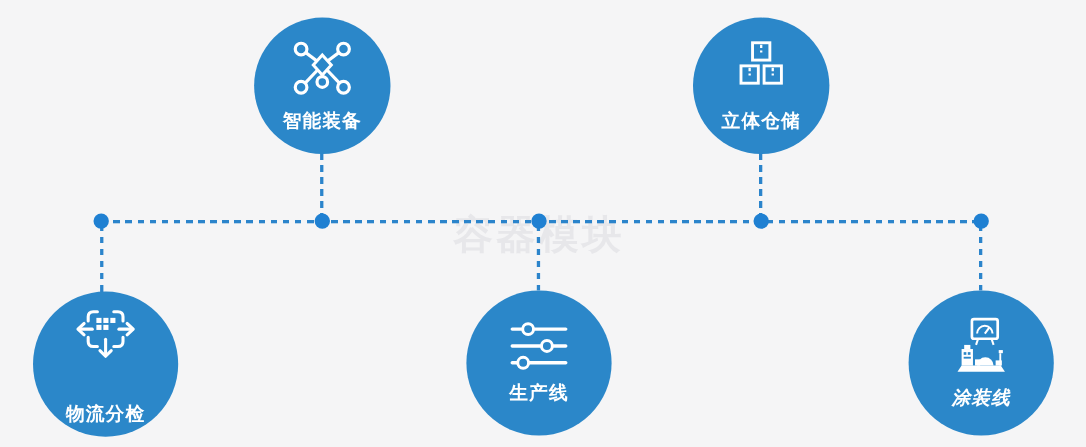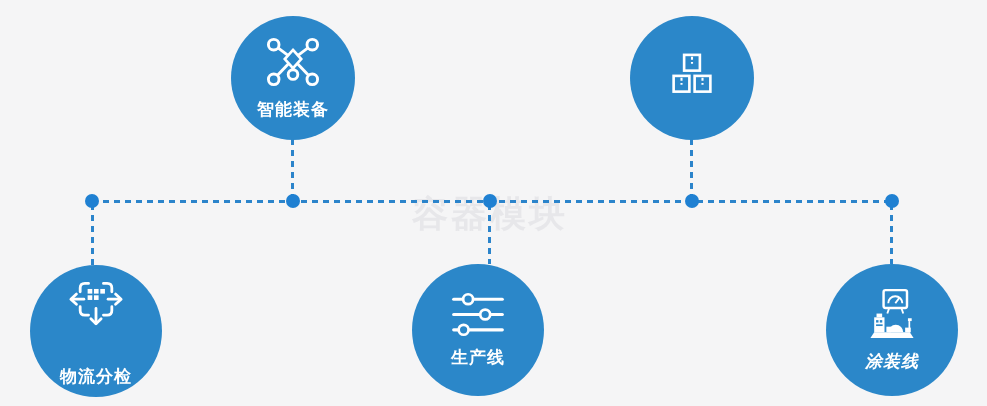--- a/index.html
+++ b/index.html
@@ -79,21 +79,21 @@
     gap: 9px;
     z-index: 2;
     cursor: pointer;
     text-align: right;
   }
   .node-top    { width: 124px; height: 124px; }
   .node-bottom { width: 132px; height: 132px; }
   .n1 { left: 231px; top: 16px; }
   .n2 { left: 630px; top: 16px; }
   .n3 { left:  30px; top: 265px; gap: 36px; }
-  .n4 { left: 412px; top: 264px; }
+  .n4 { left: 424px; top: 264px; }
   .n5 { left: 826px; top: 264px; font-style: italic; }
   .node .label {
     color: var(--label-white);
     font-size: 17px;
     font-weight: 700;
     letter-spacing: 1px;
     white-space: nowrap;
   }
   .node .icon { display: block; line-height: 0; }
 </style>
@@ -147,20 +147,21 @@
           <rect x="11" y="27" width="18" height="18"></rect>
           <rect x="35" y="27" width="18" height="18"></rect>
         </g>
         <g stroke="#fff" stroke-width="2.4" stroke-dasharray="3.5 2.5" fill="none">
           <line x1="32" y1="5" x2="32" y2="13"></line>
           <line x1="20" y1="29" x2="20" y2="37"></line>
           <line x1="44" y1="29" x2="44" y2="37"></line>
         </g>
       </svg>
     </span>
+    <span class="label">立体仓储</span>
   </div>
 
   <div class="node node-bottom n3">
     <span class="icon">
       <svg viewBox="0 0 64 58" width="60" height="54">
         <g fill="none" stroke="#fff" stroke-width="3" stroke-linecap="round" stroke-linejoin="round">
           <path d="M 24 9 L 20 9 Q 15 9 15 14 L 15 18"></path>
           <path d="M 40 9 L 44 9 Q 49 9 49 14 L 49 18"></path>
           <path d="M 15 34 L 15 38 Q 15 43 20 43 L 24 43"></path>
           <path d="M 49 34 L 49 38 Q 49 43 44 43 L 40 43"></path>

